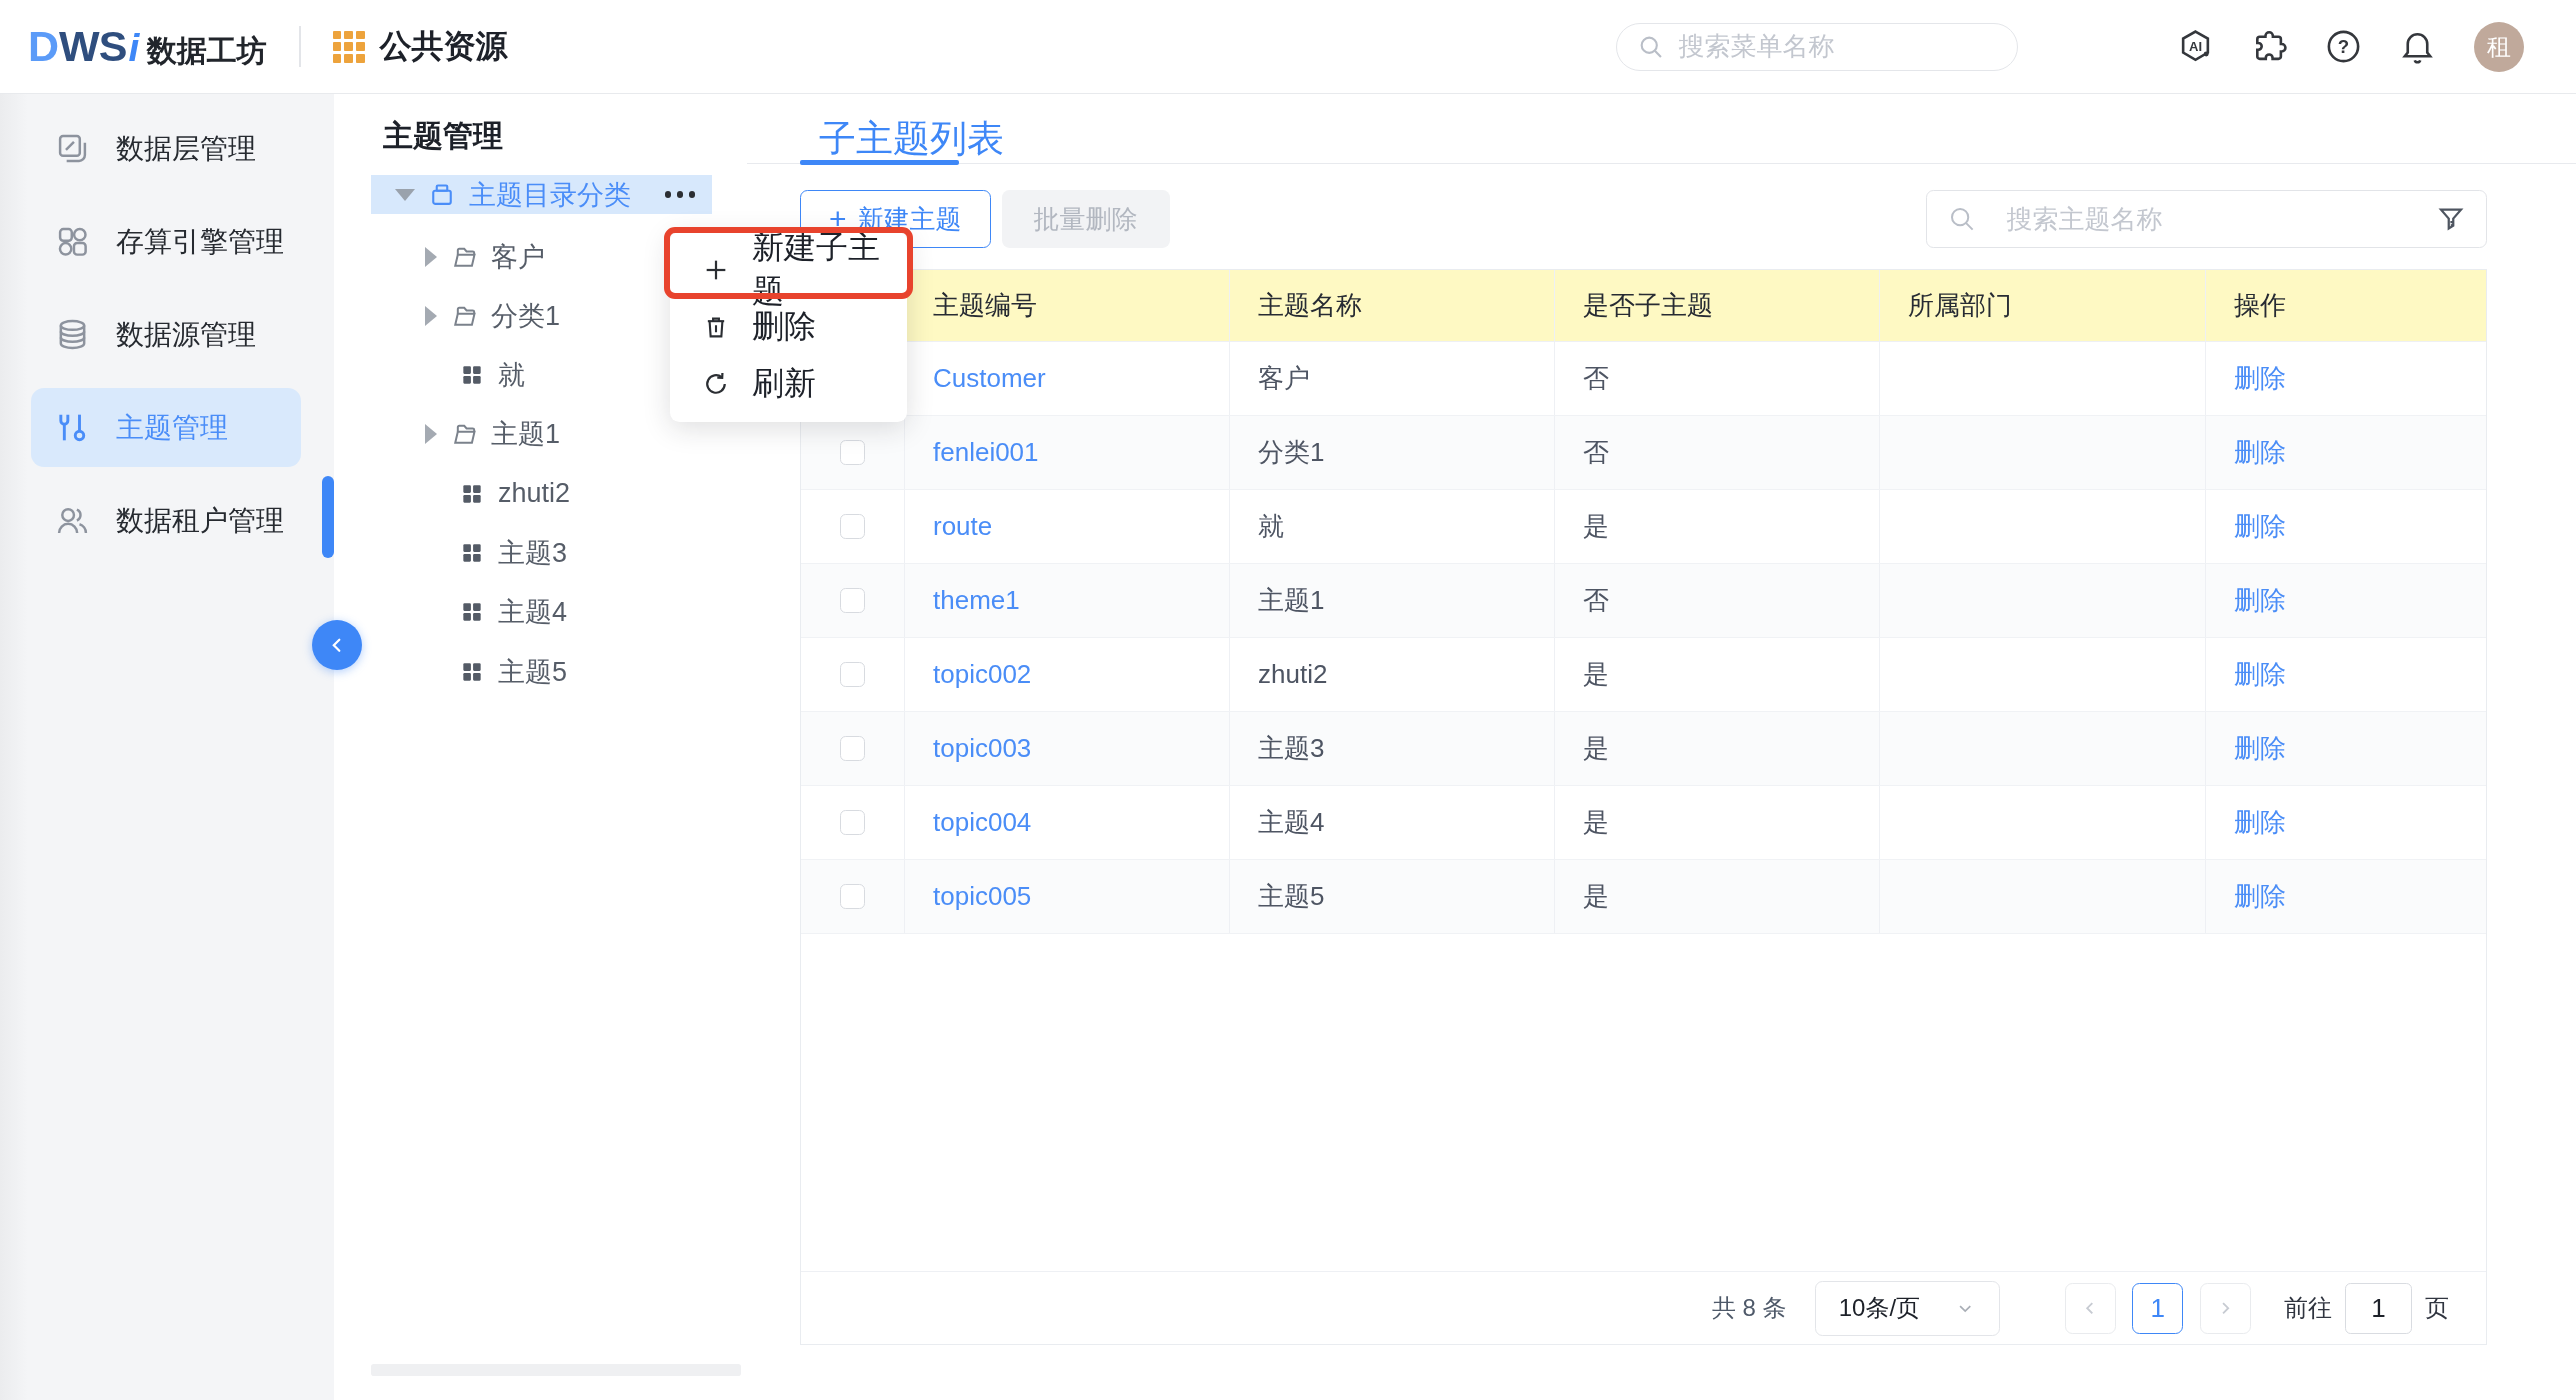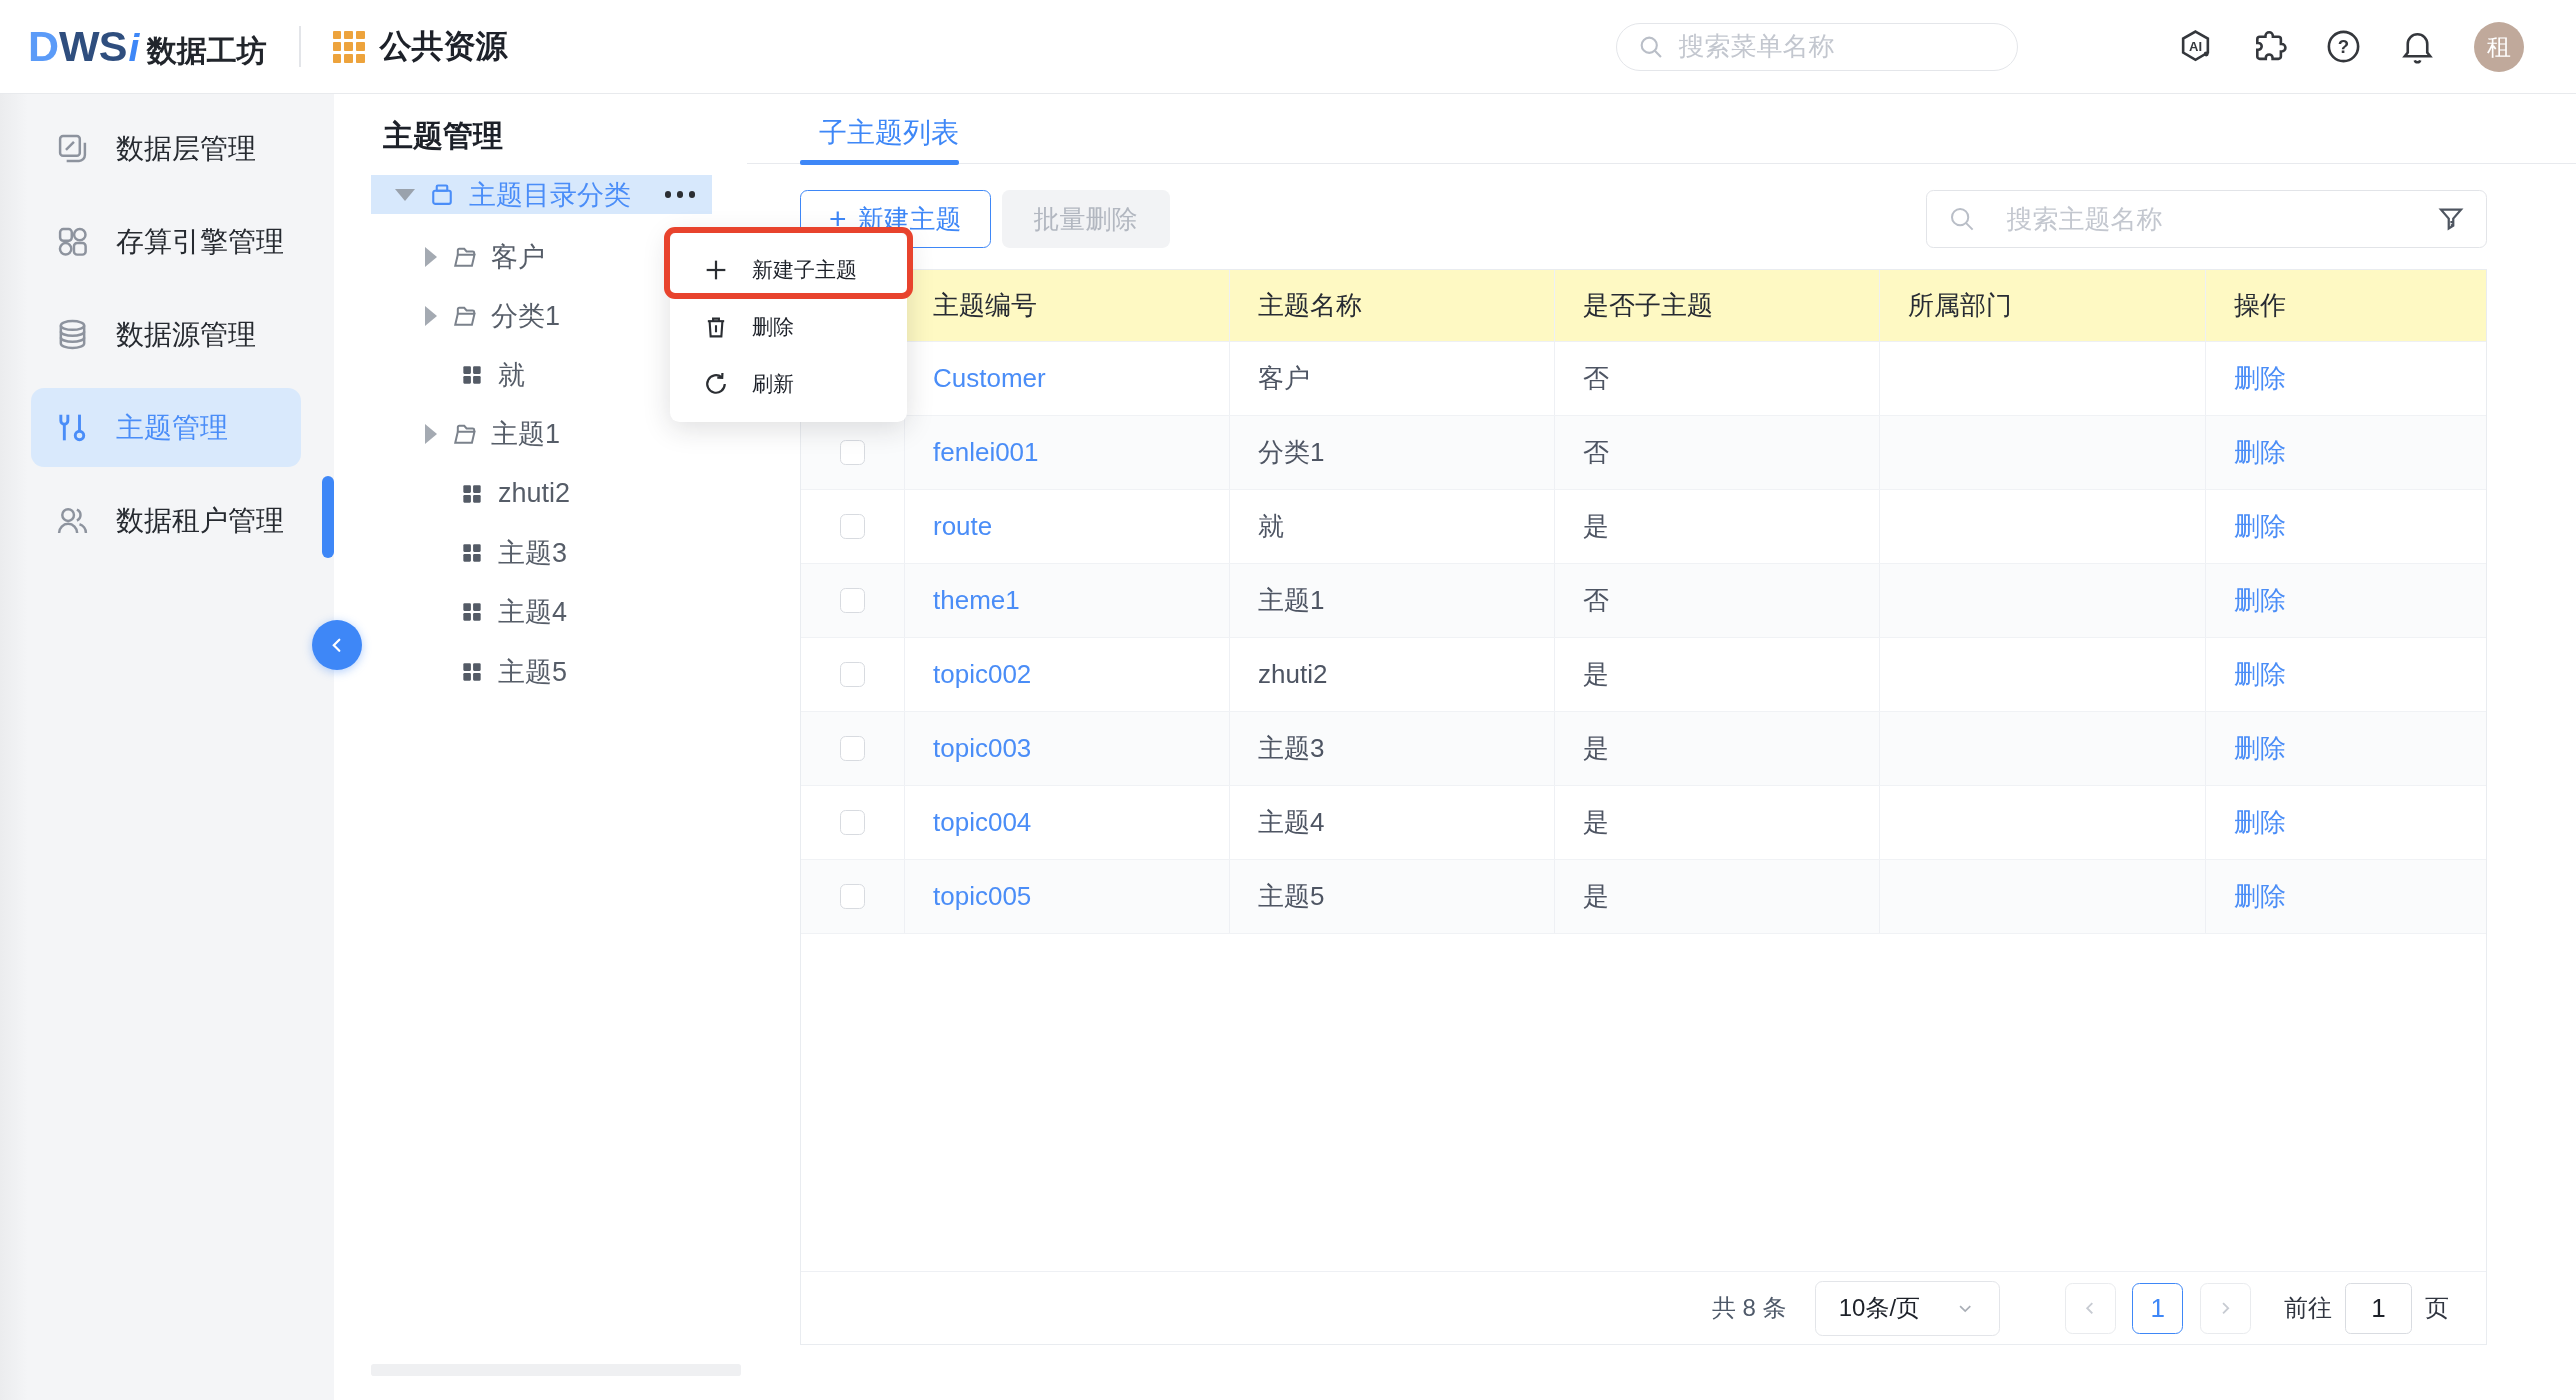--- a/index.html
+++ b/index.html
@@ -62,21 +62,21 @@
   .tree-node { height:51px; margin-bottom:8.3px; display:flex; align-items:center; padding-left:91px; gap:13px;
     font-size:27px; color:#565d68; cursor:pointer; }
   .tree-node.no-caret { padding-left:125px; }
   .tree-node .ic { color:#7b828c; }
   .tree-node .ic.grid { color:#545b66; }
   .tree-scrollbar { position:absolute; left:37px; right:5.6px; bottom:24px; height:12px; background:#eff0f2; border-radius:2.8px; }
 
   
   .main { position:absolute; left:747px; top:94px; right:0; bottom:0; background:#fff; }
   .tabbar { height:70px; border-bottom:1.9px solid #e8eaee; position:relative; }
-  .tab { position:absolute; left:72px; top:20.4px; font-size:28px; color:#3e87f7; cursor:pointer; }
+  .tab { position:absolute; left:72px; top:20.4px; font-size:37px; color:#3e87f7; cursor:pointer; }
   .tab-underline { position:absolute; left:53px; bottom:-1.9px; width:159px; height:4.6px; background:#3e87f7; border-radius:1.9px; }
   .toolbar { margin:26px 89px 0 53px; display:flex; align-items:center; }
   .btn-new { height:58px; border:1.9px solid #3e87f7; color:#3e87f7; background:#fff; border-radius:7.4px;
     padding:0 28px; font-size:26px; display:flex; align-items:center; gap:11px; cursor:pointer; font-family:inherit; }
   .btn-new .plus { font-size:30px; line-height:1; }
   .btn-batch { height:58px; margin-left:11px; background:#f2f3f5; color:#b2b7c0; border:none; border-radius:7.4px;
     padding:0 32px; font-size:26px; font-family:inherit; }
   .table-search { margin-left:auto; width:561px; height:58px; border:1.9px solid #e2e4e8; border-radius:7.4px;
     display:flex; align-items:center; gap:29px; padding:0 20.4px; color:#b9bec7; }
   .table-search .filter { margin-left:auto; color:#4e5560; }
@@ -105,21 +105,21 @@
   .pg-cur { width:51px; height:51px; margin-left:16.7px; border:1.9px solid #3e87f7; border-radius:7.4px; color:#3e87f7;
     font-size:26px; display:flex; align-items:center; justify-content:center; cursor:pointer; }
   .goto-label, .page-label { color:#303540; }
   .goto-label { margin-left:33px; }
   .goto-input { width:67px; height:51px; border:1.9px solid #d9dce1; border-radius:5.6px; margin:0 13px; text-align:center;
     font-size:26px; color:#1d2129; outline:none; font-family:inherit; }
 
   
   .context-menu { position:absolute; left:670px; top:232px; width:237px; background:#fff; border-radius:9.3px;
     box-shadow:0 5.6px 28px rgba(31,35,41,.15); padding:9.3px 0; z-index:50; }
-  .menu-item { height:57px; display:flex; align-items:center; gap:22px; padding-left:32px; font-size:21px;
+  .menu-item { height:57px; display:flex; align-items:center; gap:22px; padding-left:32px; font-size:32px;
     color:#1d2129; cursor:pointer; }
   .menu-item .ic { color:#2b2e33; }
   .red-box { position:absolute; left:664px; top:227px; width:249px; height:72px; border:6.5px solid #e8432d;
     border-radius:11px; z-index:60; pointer-events:none; }
 </style>
 </head>
 <body>
 
 <div class="topbar">
   <div class="logo">

